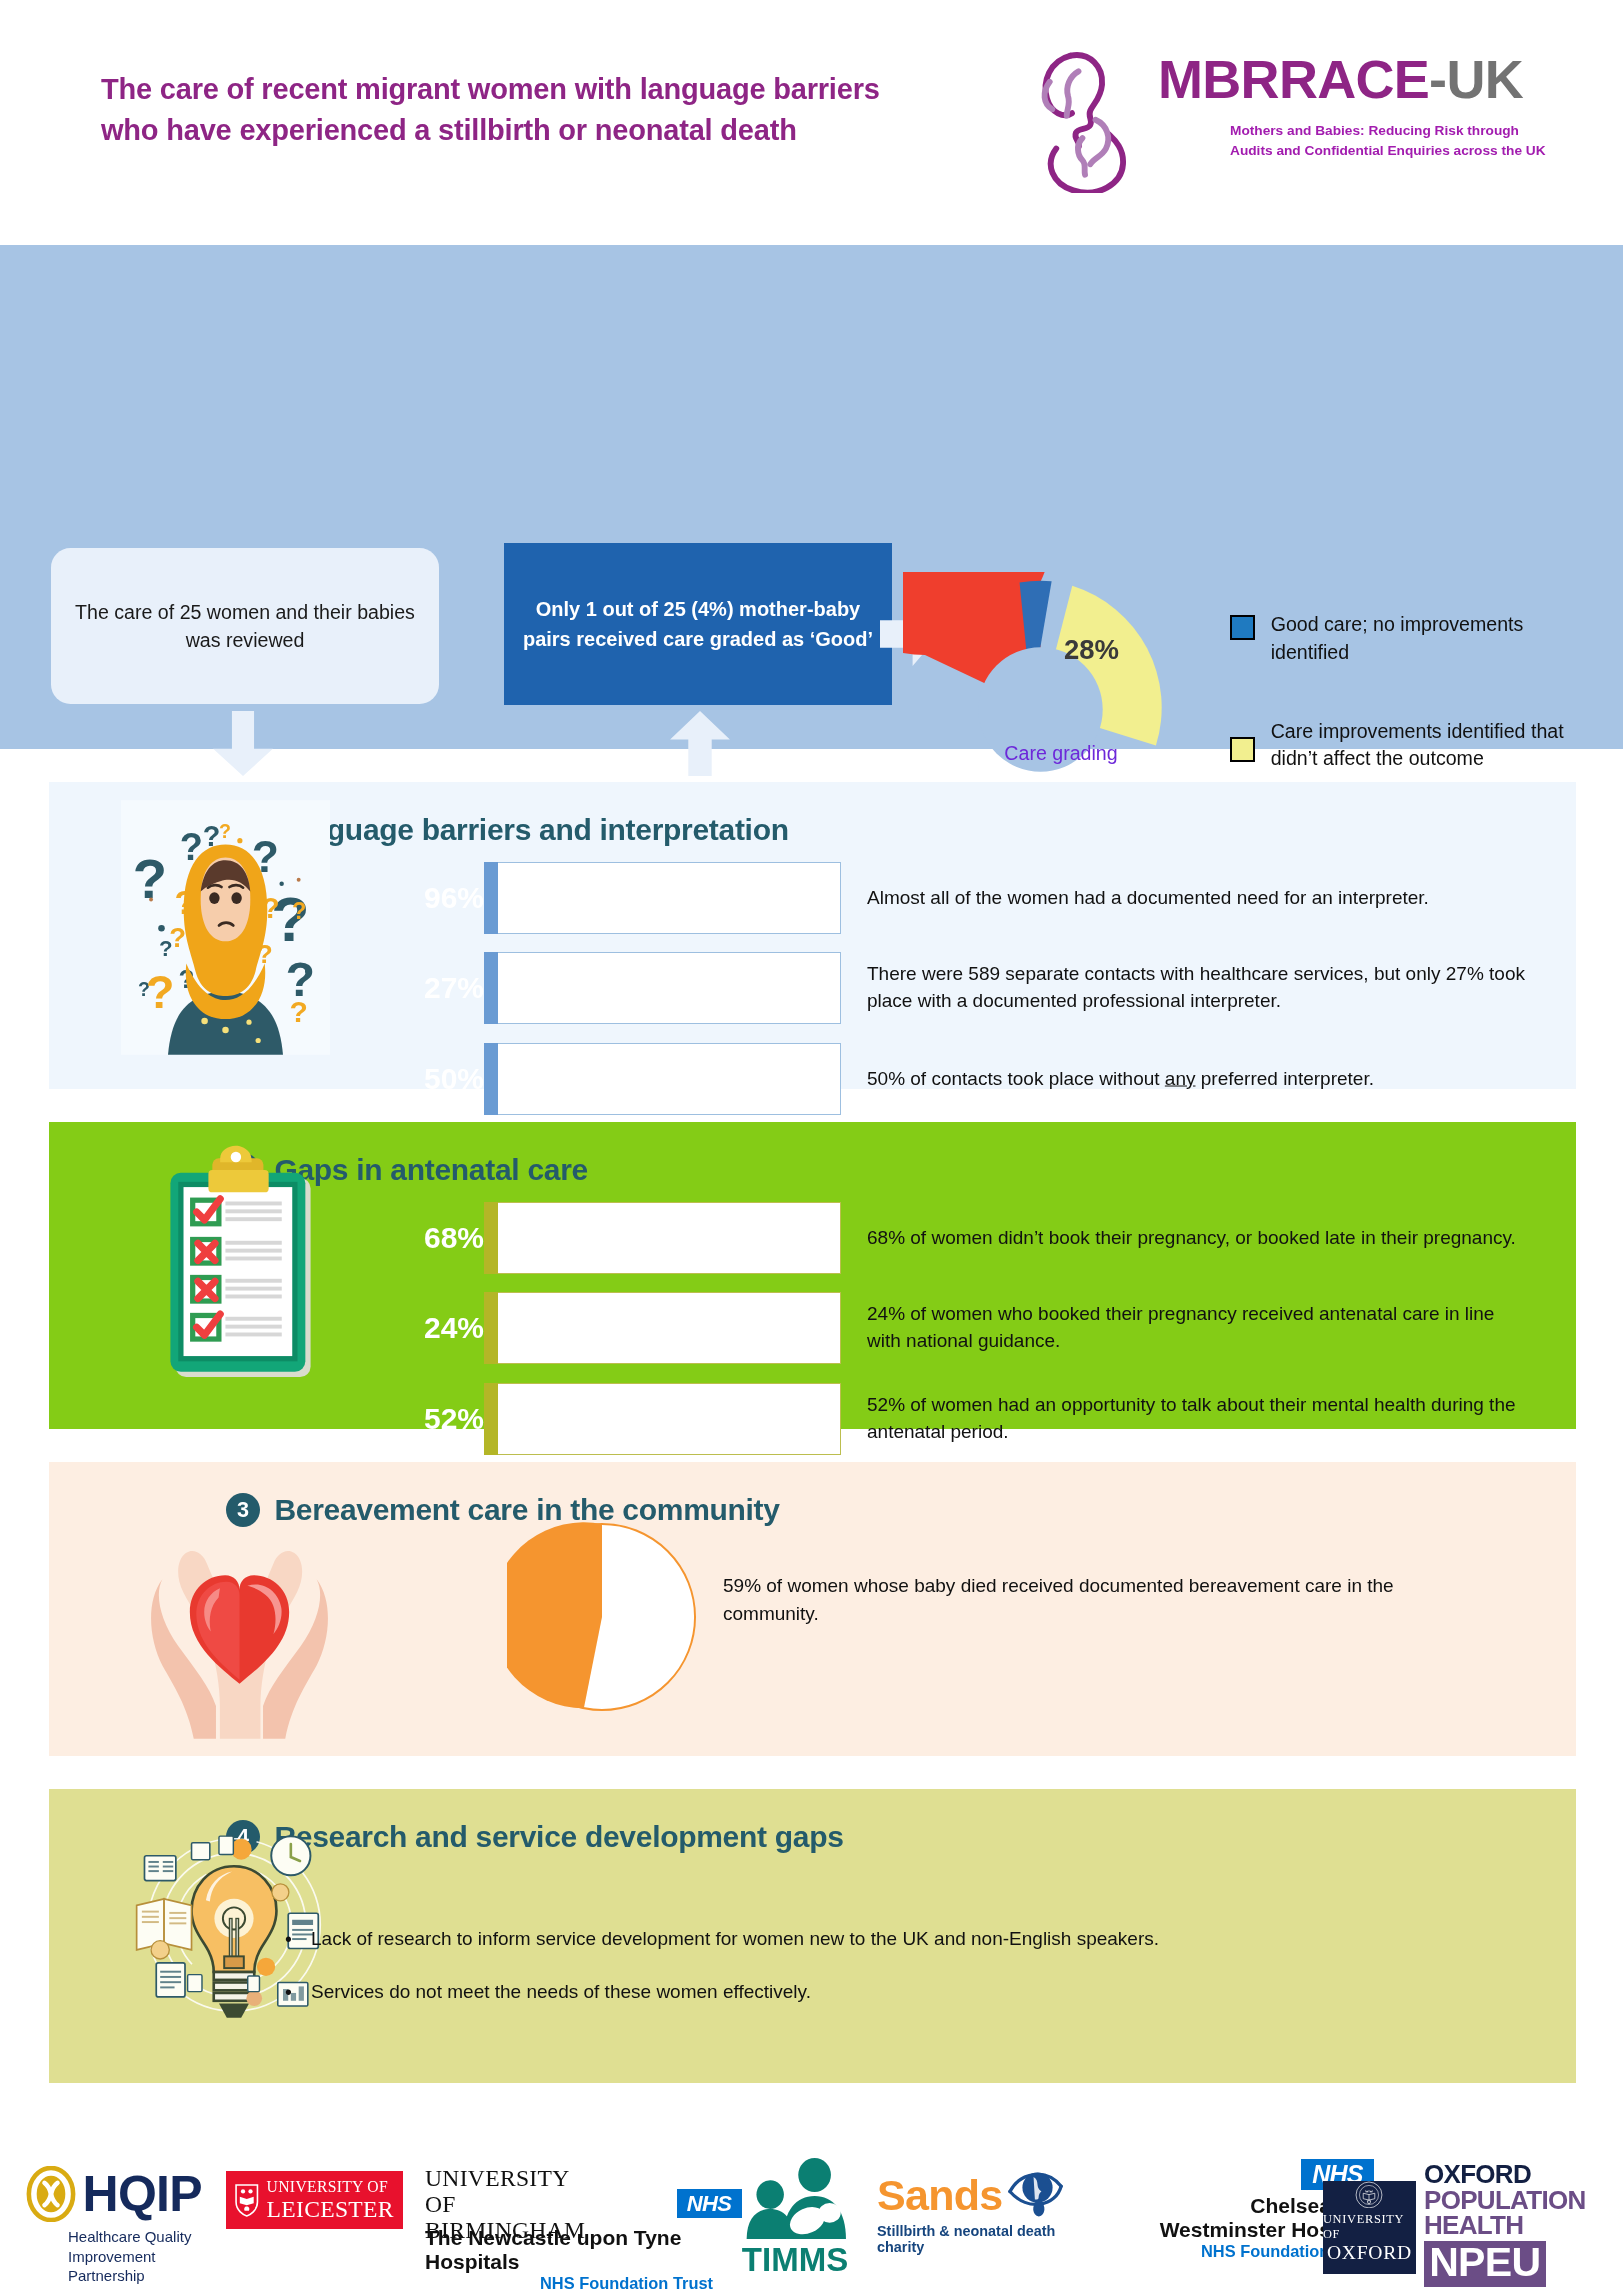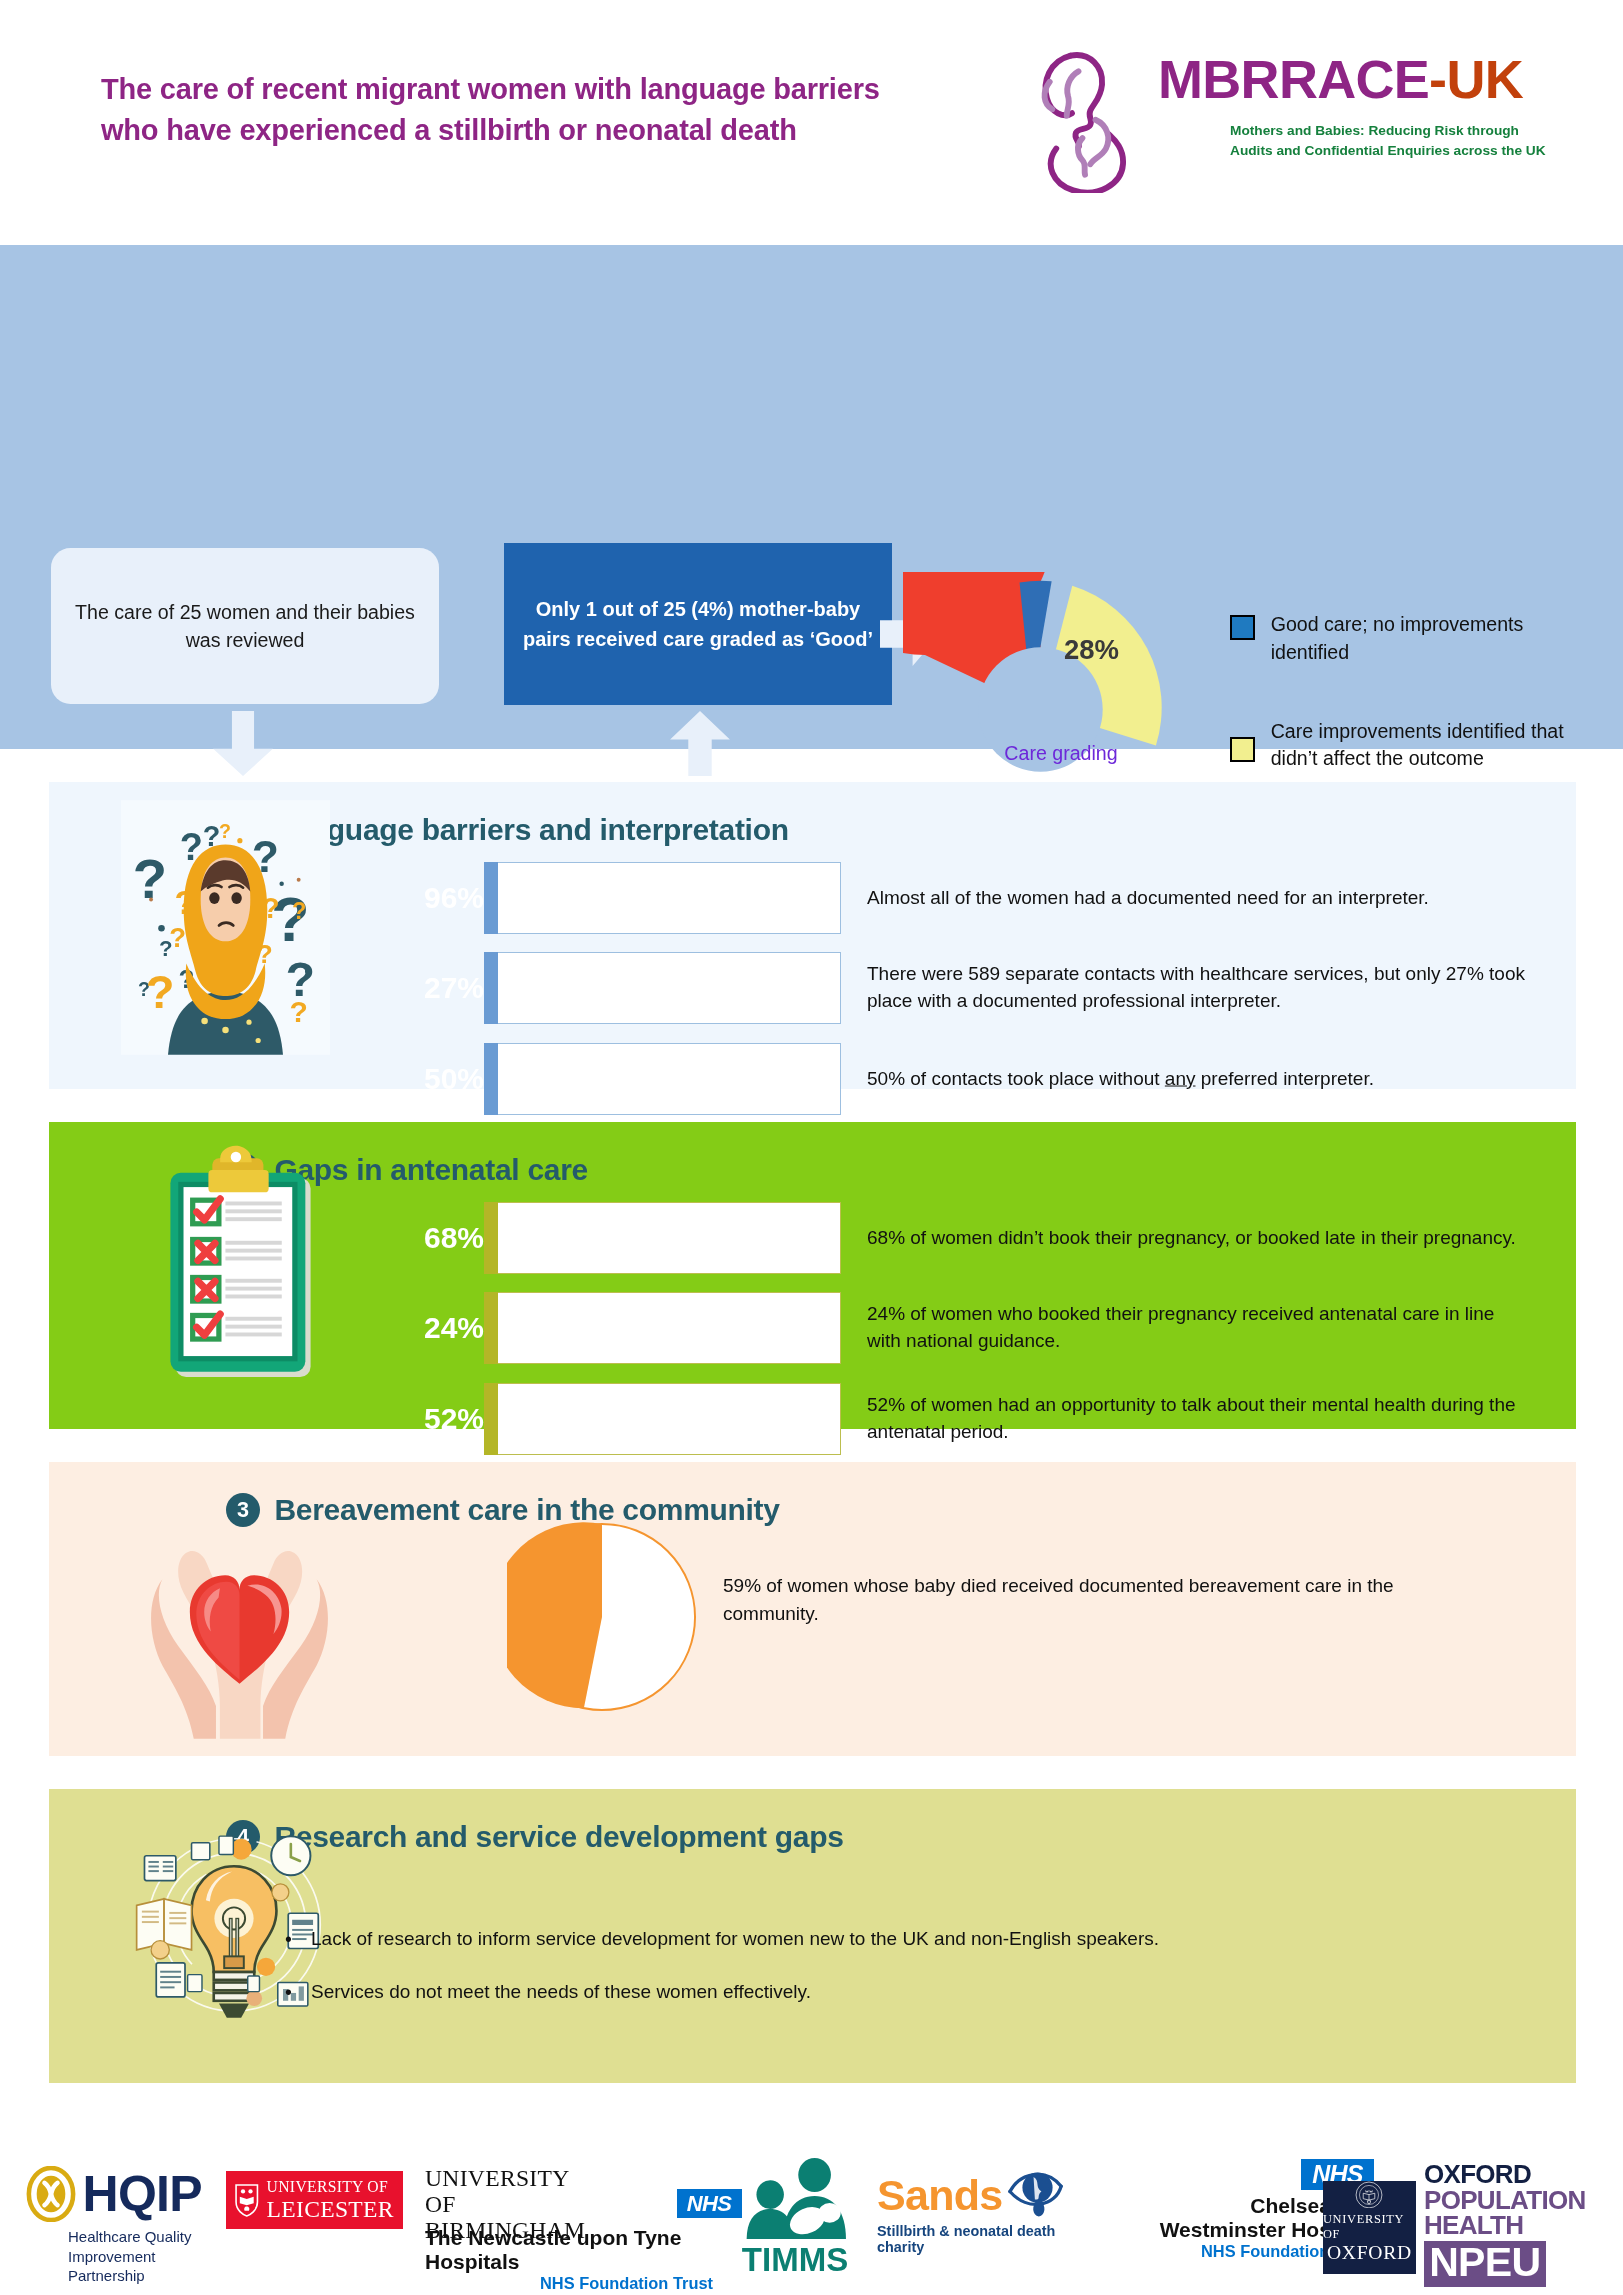--- a/index.html
+++ b/index.html
@@ -15,22 +15,22 @@
   .header{position:absolute;left:0;top:0;width:1623px;height:245px;background:#fff;}
   .title{
     position:absolute;left:101px;top:69px;width:929px;
     color:#8e2585;font-weight:bold;font-size:29px;line-height:1.42;
     letter-spacing:-0.2px;
   }
   .logo{position:absolute;left:1030px;top:36px;width:523px;height:170px;}
   .logo-mark{position:absolute;left:0;top:0;width:131px;height:157px;}
   .logo-word{position:absolute;left:128px;top:16.4px;font-size:54px;font-weight:bold;letter-spacing:-0.7px;line-height:1;}
   .logo-word .a{color:#8e2585;}
-  .logo-word .b{color:#c2410c;}
-  .logo-sub{position:absolute;left:200px;top:85px;width:340px;color:#15803d;
+  .logo-word .b{color:#737373;}
+  .logo-sub{position:absolute;left:200px;top:85px;width:340px;color:#a21caf;
     font-size:13.7px;font-weight:bold;line-height:1.45;}
 
   
   .band{position:absolute;left:0;top:245px;width:1623px;height:504px;background:#a7c4e4;}
   .mbox{
     position:absolute;background:#e8f0fa;border-radius:19.6px;
     display:flex;align-items:center;justify-content:center;text-align:center;
     color:#1a1a1a;font-size:19.6px;line-height:1.45;padding:6.5px 17px;box-sizing:border-box;
   }
   .mbox.b1{left:51px;top:303px;width:388px;height:156px;}

